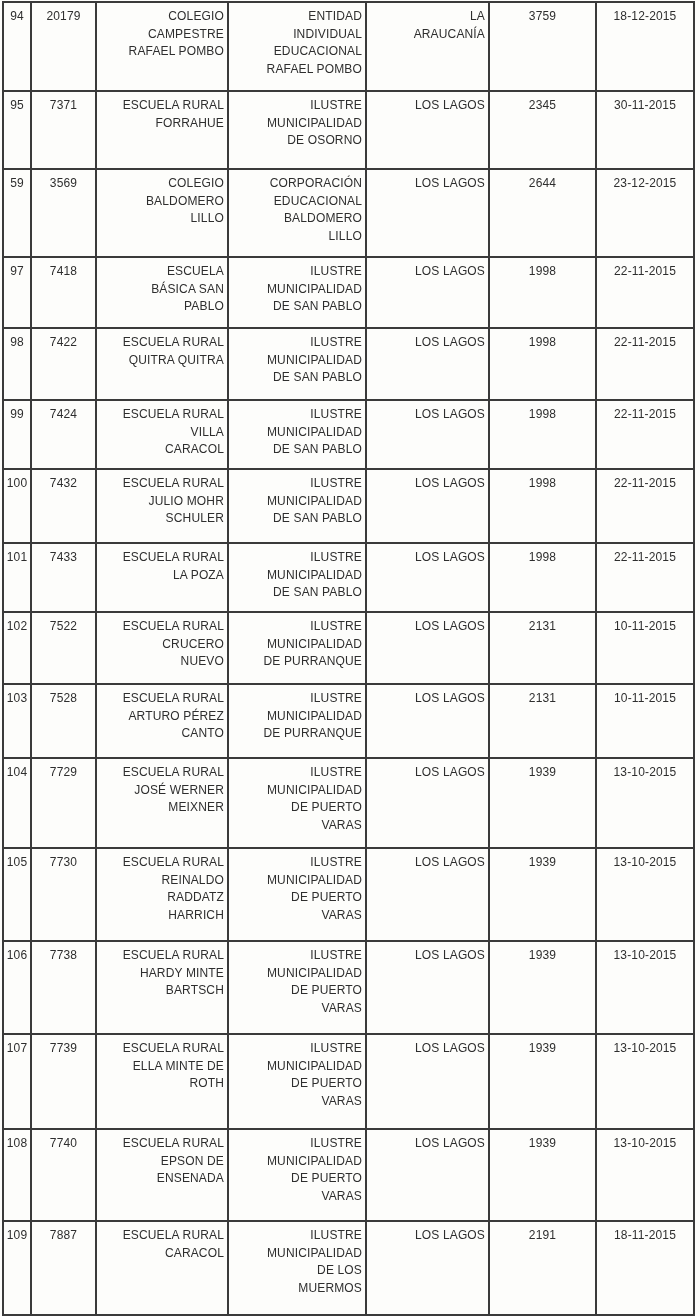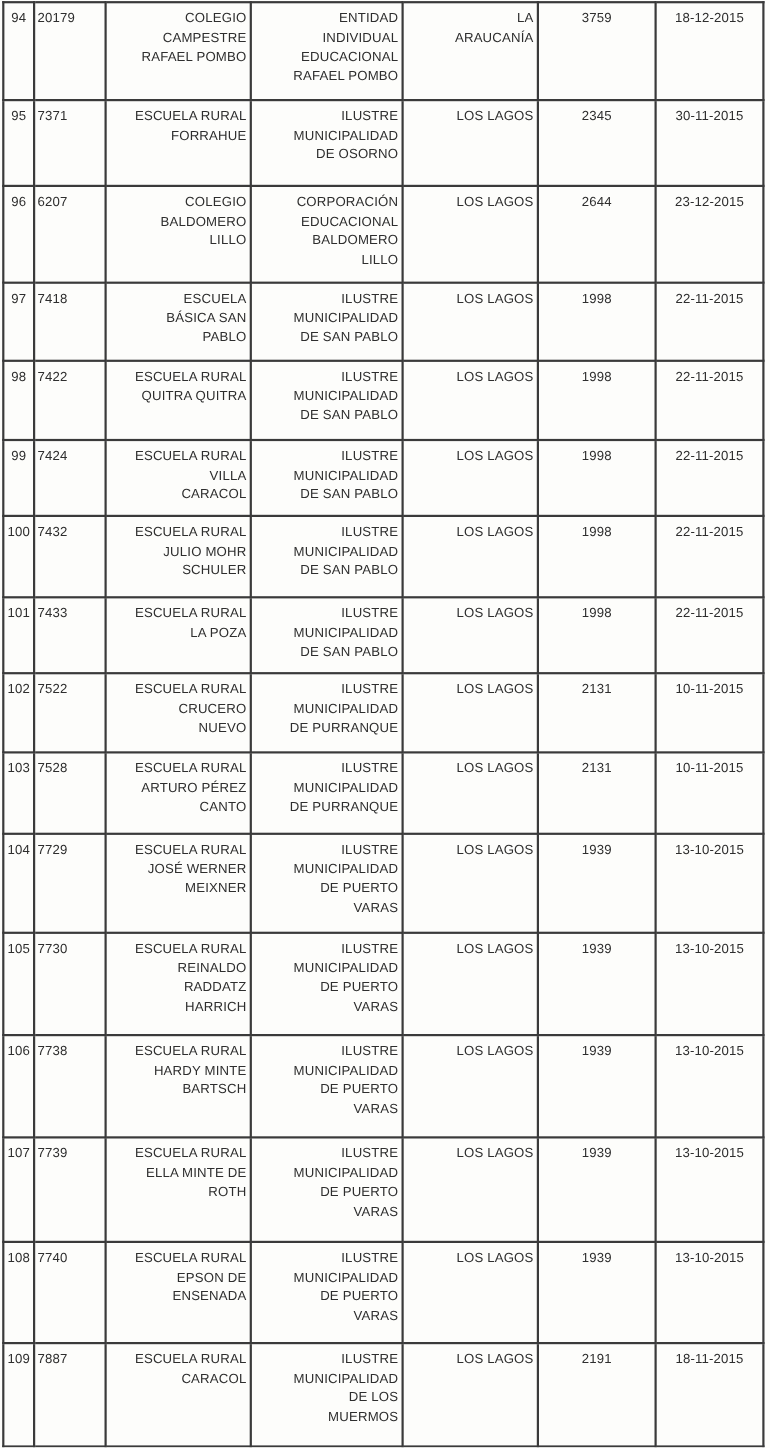--- a/index.html
+++ b/index.html
@@ -33,20 +33,21 @@
   table.doc-table td{
     border:2px solid var(--line);
     vertical-align:top;
     overflow:hidden;
   }
   td.c-num{
     text-align:center;
     padding:5px 1px 4px 1px;
   }
   td.c-code{
+    text-align:center;
     padding:5px 2px 4px 2px;
   }
   td.c-text{
     text-align:right;
     padding:5px 3px 4px 7px;
     white-space:pre;
   }
   td.c-mid{
     text-align:center;
     padding:5px 2px 4px 2px;
@@ -89,22 +90,22 @@
           <td class="c-text">ESCUELA RURAL
 FORRAHUE</td>
           <td class="c-text">ILUSTRE
 MUNICIPALIDAD
 DE OSORNO</td>
           <td class="c-text">LOS LAGOS</td>
           <td class="c-mid">2345</td>
           <td class="c-mid">30-11-2015</td>
         </tr>
         <tr style="height: 88px;">
-          <td class="c-num">96</td>
-          <td class="c-code">6207</td>
+          <td class="c-num">59</td>
+          <td class="c-code">3569</td>
           <td class="c-text">COLEGIO
 BALDOMERO
 LILLO</td>
           <td class="c-text">CORPORACIÓN
 EDUCACIONAL
 BALDOMERO
 LILLO</td>
           <td class="c-text">LOS LAGOS</td>
           <td class="c-mid">2644</td>
           <td class="c-mid">23-12-2015</td>

